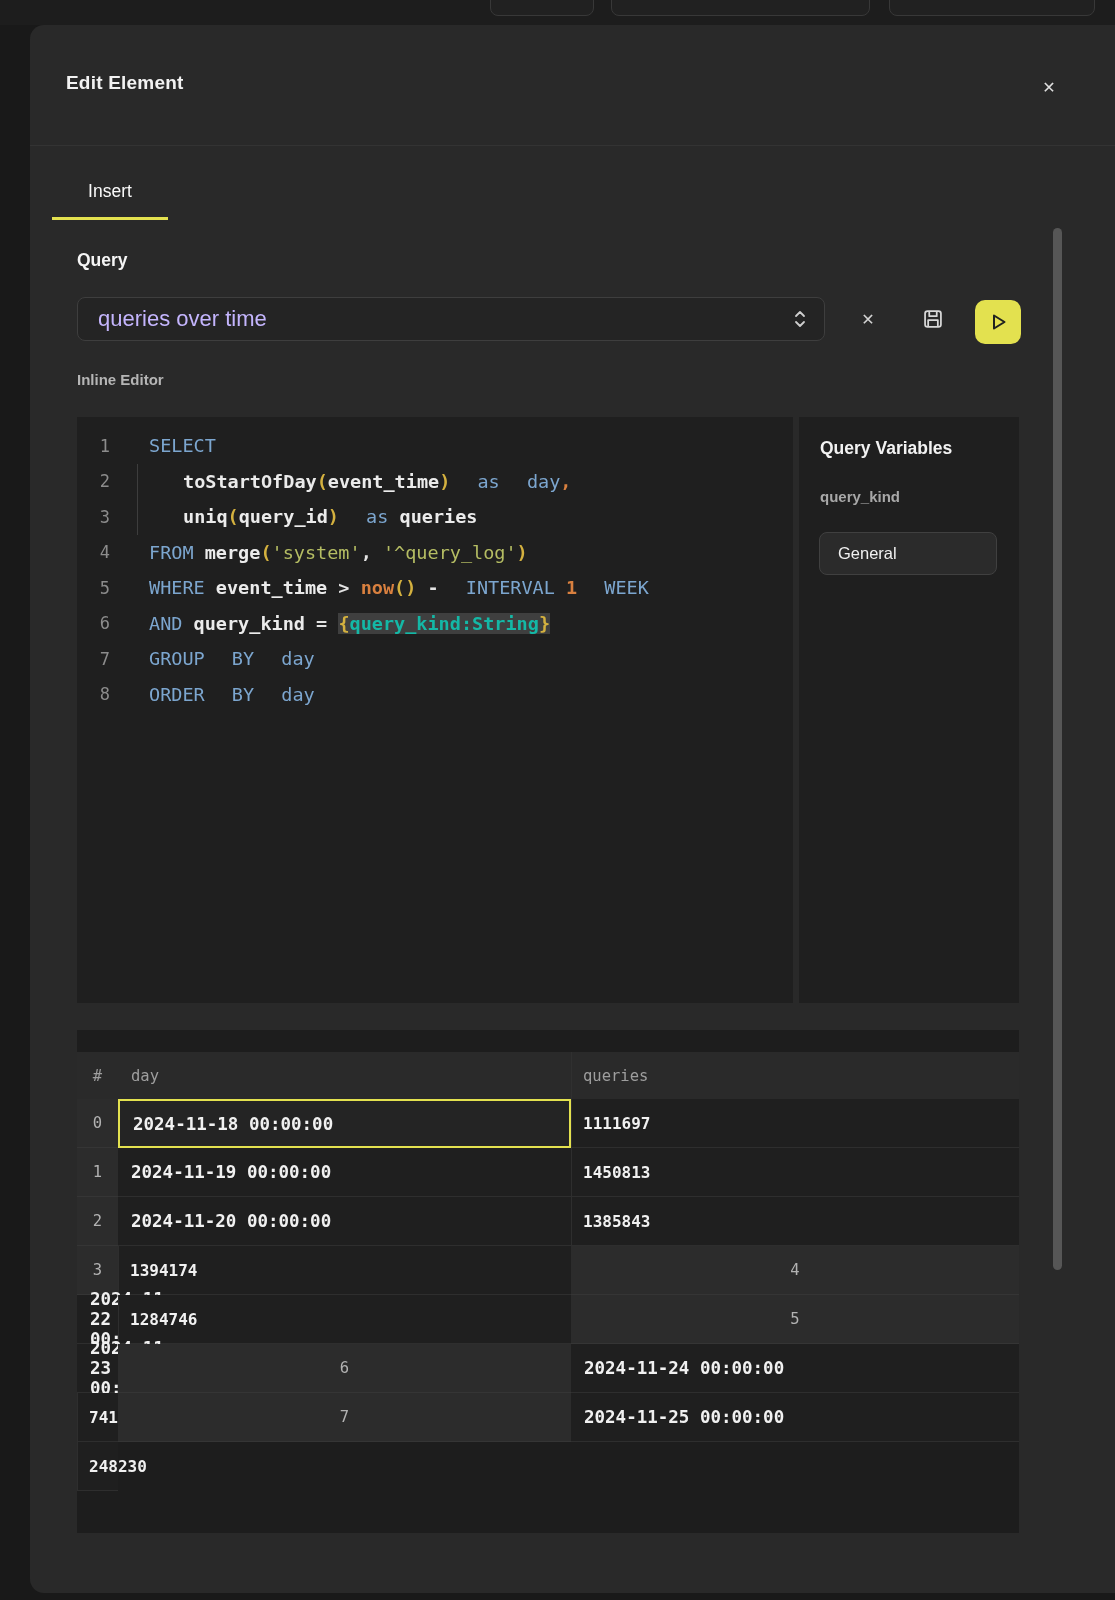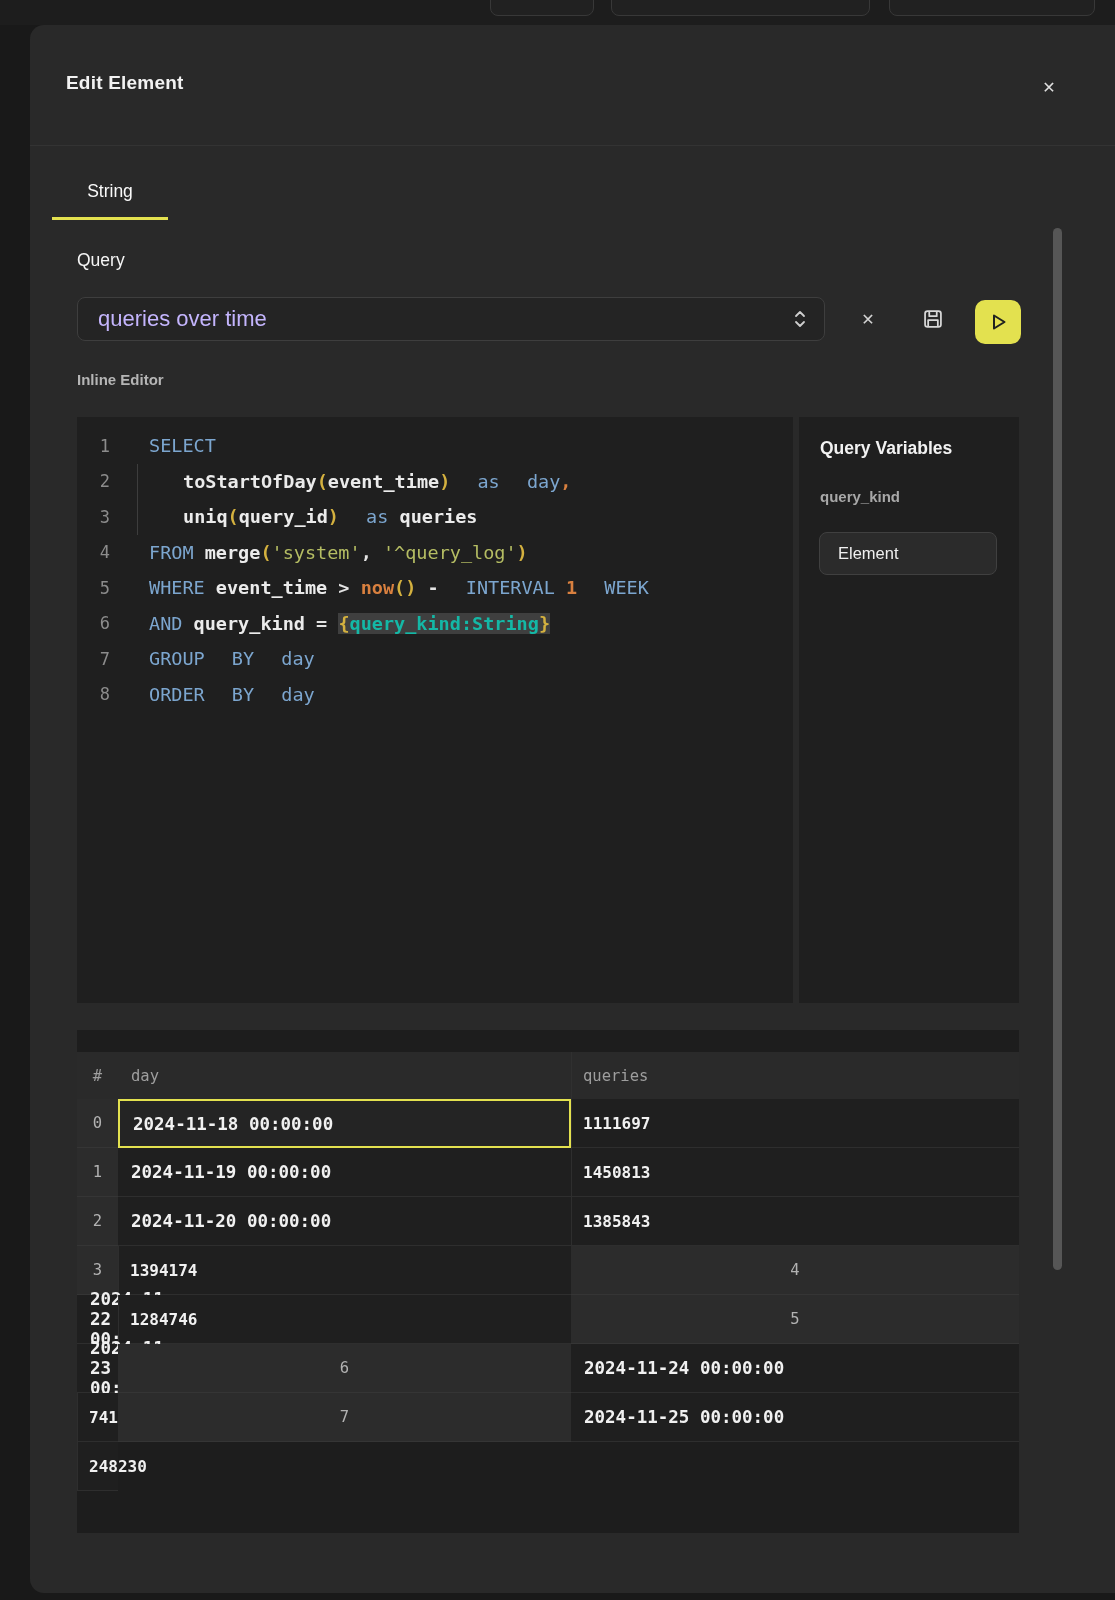--- a/index.html
+++ b/index.html
@@ -22,21 +22,21 @@
   .modal-close { position:absolute; top:48px; right:52px; width:28px; height:28px;
                  display:flex; align-items:center; justify-content:center;
                  color:#dedede; font-size:16px; cursor:pointer; }
 
   
   .tab { position:absolute; left:22px; top:155px; width:116px; text-align:center;
          font-size:17.5px; color:#fafafa; padding-bottom:15px; line-height:22px;
          border-bottom:3px solid var(--accent); cursor:pointer; }
 
   
-  .sec-heading { position:absolute; left:47px; top:225px; font-size:17.5px; font-weight:400;
+  .sec-heading { position:absolute; left:47px; top:225px; font-size:17.5px; font-weight:700;
                  color:#f5f5f5; }
   .query-select { position:absolute; left:47px; top:272px; width:748px; height:44px;
                   background:#242424; border:1px solid #3e3e3e; border-radius:8px;
                   display:flex; align-items:center; padding:0 16px 0 20px; cursor:pointer; }
   .query-select .val { flex:1; font-size:22px; color:#c4b5fd; }
   .icon-btn { position:absolute; width:36px; height:36px; display:flex; align-items:center;
               justify-content:center; color:#d2d2d2; cursor:pointer; }
   .clear-btn { left:820px; top:276px; font-size:16px; }
   .save-btn  { left:885px; top:276px; }
   .run-btn { position:absolute; left:945px; top:275px; width:46px; height:44px;
@@ -109,21 +109,21 @@
     <div class="top-btn" style="left:889px; width:206px;"></div>
   </div>
 
   <div class="modal">
 
     <div class="modal-header">
       <div class="modal-title">Edit Element</div>
       <div class="modal-close">✕</div>
     </div>
 
-    <div class="tab">String</div>
+    <div class="tab">Insert</div>
 
     <div class="sec-heading">Query</div>
 
     <div class="query-select">
       <span class="val">queries over time</span>
       <span>
         <svg width="16" height="22" viewBox="0 0 16 22" fill="none" stroke="#cfcfcf" stroke-width="1.8" stroke-linecap="round" stroke-linejoin="round">
           <path d="M4 8 L8 4 L12 8"></path>
           <path d="M4 14 L8 18 L12 14"></path>
         </svg>
@@ -163,21 +163,21 @@
             <div class="line"><span class="ln">4</span><span class="tk-kw">FROM</span><span class="tk-pl"> </span><span class="tk-id">merge</span><span class="tk-br">(</span><span class="tk-str">'system'</span><span class="tk-pl">, </span><span class="tk-str">'^query_log'</span><span class="tk-br">)</span></div>
             <div class="line"><span class="ln">5</span><span class="tk-kw">WHERE</span><span class="tk-pl"> </span><span class="tk-id">event_time</span><span class="tk-pl"> &gt; </span><span class="tk-or">now</span><span class="tk-br">()</span><span class="tk-pl"> - </span><span class="tk-kw">INTERVAL</span><span class="tk-pl"> </span><span class="tk-or">1</span><span class="tk-pl"> </span><span class="tk-kw">WEEK</span></div>
             <div class="line"><span class="ln">6</span><span class="tk-kw">AND</span><span class="tk-pl"> </span><span class="tk-id">query_kind</span><span class="tk-pl"> = </span><span class="tk-hlbr">{</span><span class="tk-hltx">query_kind:String</span><span class="tk-hlbr">}</span></div>
             <div class="line"><span class="ln">7</span><span class="tk-kw">GROUP</span><span class="tk-pl"> </span><span class="tk-kw">BY</span><span class="tk-pl"> </span><span class="tk-kw">day</span></div>
             <div class="line"><span class="ln">8</span><span class="tk-kw">ORDER</span><span class="tk-pl"> </span><span class="tk-kw">BY</span><span class="tk-pl"> </span><span class="tk-kw">day</span></div>
           </div>
       </div>
       <div class="vars-pane">
         <div class="vars-title">Query Variables</div>
         <div class="var-name">query_kind</div>
-        <div class="insert-btn">Element</div>
+        <div class="insert-btn">General</div>
       </div>
     </div>
 
     <div class="table-wrap">
       <div class="grid">
           <div class="hcell c0">#</div>
           <div class="hcell c1">day</div>
           <div class="hcell c2">queries</div>
           <div class="icell">0</div>
           <div class="dcell sel">2024-11-18 00:00:00</div>

